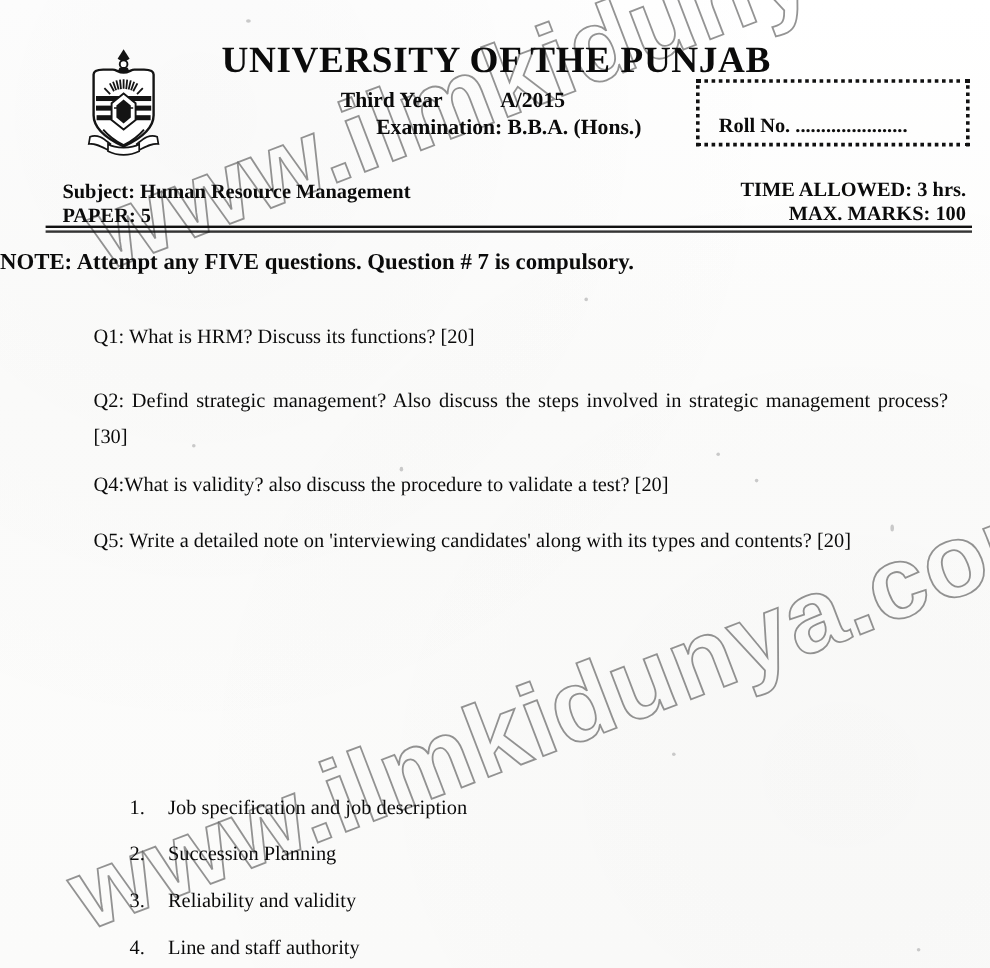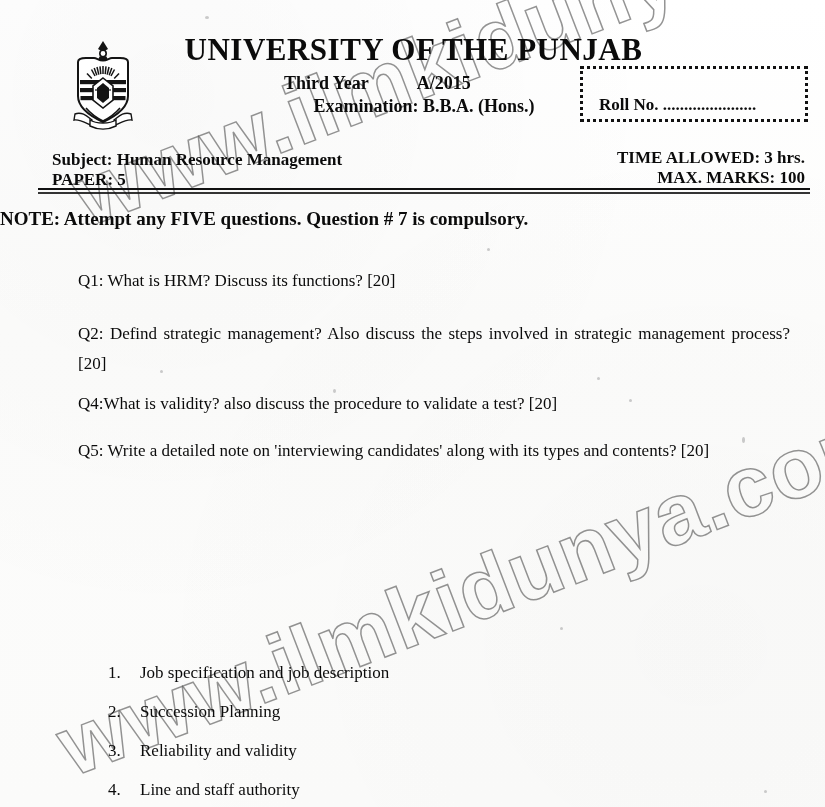--- a/index.html
+++ b/index.html
@@ -318,21 +318,21 @@
     <div class="time-line">TIME ALLOWED: 3 hrs.</div>
     <div class="marks-line">MAX. MARKS: 100</div>
 
     <div class="rule rule-a"></div>
     <div class="rule rule-b"></div>
 
     <div class="note">NOTE: Attempt any FIVE questions. Question # 7 is compulsory.</div>
 
     <div class="qlist">
       <div class="q single">Q1: What is HRM? Discuss its functions? [20]</div>
-      <div class="q justify">Q2: Defind strategic management? Also discuss the steps involved in strategic management process? [20]</div>
+      <div class="q justify">Q2: Defind strategic management? Also discuss the steps involved in strategic management process? [30]</div>
       <div class="q single">Q4:What is validity? also discuss the procedure to validate a test? [20]</div>
       <div class="q single">Q5: Write a detailed note on 'interviewing candidates' along with its types and contents? [20]</div>
     </div>
 
     <ul class="sublist">
       <li>
         <span class="sub-num">1.</span>
         <span>Job specification and job description</span>
       </li>
       <li>

